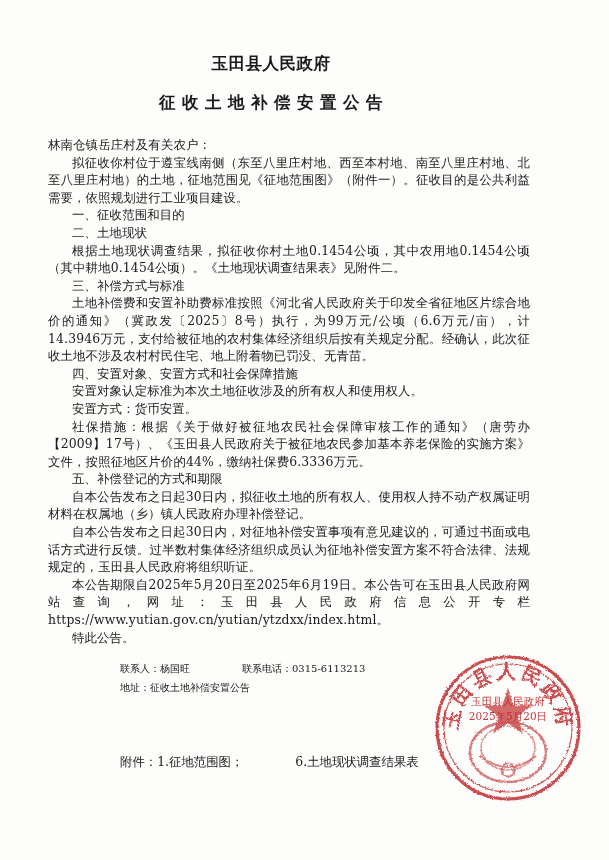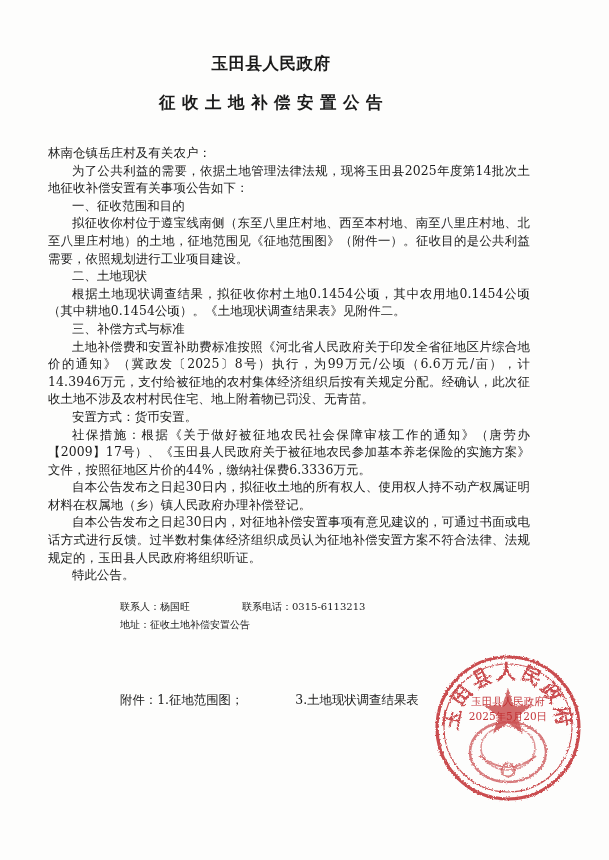--- a/index.html
+++ b/index.html
@@ -33,21 +33,21 @@
   .title-line-2 {
     font-size: 16.5px;
     font-weight: bold;
     letter-spacing: 6.5px;
     line-height: 26px;
     padding-left: 6px;
     margin-top: 14px;
     font-family: "DejaVu Serif", "Liberation Serif", serif;
   }
   .body-block {
-    margin-top: 28px;
+    margin-top: 20px;
     padding-left: 48px;
     padding-right: 12px;
   }
   p.para {
     margin: 0;
     font-size: 12.4px;
     line-height: 17.6px;
     text-align: justify;
     text-justify: inter-ideograph;
     letter-spacing: 0.15px;
@@ -99,46 +99,49 @@
 <div class="page">
 
   <div class="title-block">
     <div class="title-line-1">玉田县人民政府</div>
     <div class="title-line-2">征收土地补偿安置公告</div>
   </div>
 
   <div class="body-block">
 
     <p class="para noindent">林南仓镇岳庄村及有关农户：</p>
-    <p class="para indent">为了公共利益的需要，依据土地管理法律法规，现将玉田县2025年度第14批次土地征收补偿安置有关事项公告如下：</p>
 
+    <p class="para indent">拟征收你村位于遵宝线南侧（东至八里庄村地、西至本村地、南至八里庄村地、北至八里庄村地）的土地，征地范围见《征地范围图》（附件一）。征收目的是公共利益需要，依照规划进行工业项目建设。</p>
     <p class="para heading">一、征收范围和目的</p>
-    <p class="para indent">拟征收你村位于遵宝线南侧（东至八里庄村地、西至本村地、南至八里庄村地、北至八里庄村地）的土地，征地范围见《征地范围图》（附件一）。征收目的是公共利益需要，依照规划进行工业项目建设。</p>
 
     <p class="para heading">二、土地现状</p>
     <p class="para indent">根据土地现状调查结果，拟征收你村土地0.1454公顷，其中农用地0.1454公顷（其中耕地0.1454公顷）。《土地现状调查结果表》见附件二。</p>
 
     <p class="para heading">三、补偿方式与标准</p>
     <p class="para indent">土地补偿费和安置补助费标准按照《河北省人民政府关于印发全省征地区片综合地价的通知》（冀政发〔2025〕8号）执行，为99万元/公顷（6.6万元/亩），计14.3946万元，支付给被征地的农村集体经济组织后按有关规定分配。经确认，此次征收土地不涉及农村村民住宅、地上附着物已罚没、无青苗。</p>
 
+    <p class="para heading">四、安置对象、安置方式和社会保障措施</p>
+    <p class="para indent">安置对象认定标准为本次土地征收涉及的所有权人和使用权人。</p>
     <p class="para indent">安置方式：货币安置。</p>
     <p class="para indent">社保措施：根据《关于做好被征地农民社会保障审核工作的通知》（唐劳办【2009】17号）、《玉田县人民政府关于被征地农民参加基本养老保险的实施方案》文件，按照征地区片价的44%，缴纳社保费6.3336万元。</p>
 
+    <p class="para heading">五、补偿登记的方式和期限</p>
     <p class="para indent">自本公告发布之日起30日内，拟征收土地的所有权人、使用权人持不动产权属证明材料在权属地（乡）镇人民政府办理补偿登记。</p>
 
     <p class="para indent">自本公告发布之日起30日内，对征地补偿安置事项有意见建议的，可通过书面或电话方式进行反馈。过半数村集体经济组织成员认为征地补偿安置方案不符合法律、法规规定的，玉田县人民政府将组织听证。</p>
 
+    <p class="para indent">本公告期限自2025年5月20日至2025年6月19日。本公告可在玉田县人民政府网站查询，网址：玉田县人民政府信息公开专栏https://www.yutian.gov.cn/yutian/ytzdxx/index.html。</p>
     <p class="para indent">特此公告。</p>
 
     <div class="contact-block">
       <span class="contact-row"><span>联系人：</span><span>杨国旺</span><span class="contact-gap"></span><span>联系电话：</span><span>0315-6113213</span></span>
       <span class="contact-row"><span>地址：</span><span>征收土地补偿安置公告</span></span>
     </div>
 
-    <div class="attach-block"><span>附件：</span><span>1.征地范围图；</span><span class="contact-gap"></span><span>3.土地现状调查结果表</span></div>
+    <div class="attach-block"><span>附件：</span><span>1.征地范围图；</span><span class="contact-gap"></span><span>6.土地现状调查结果表</span></div>
 
   </div>
 
   <div class="seal">
     <svg viewBox="0 0 152 152" xmlns="http://www.w3.org/2000/svg">
       <defs>
         <path id="arcpath" d="M 26,76 A 50,50 0 0 1 126,76"></path>
         <filter id="rough">
           <feTurbulence type="fractalNoise" baseFrequency="0.55" numOctaves="3" result="n"></feTurbulence>
           <feDisplacementMap in="SourceGraphic" in2="n" scale="3" xChannelSelector="R" yChannelSelector="G"></feDisplacementMap>

